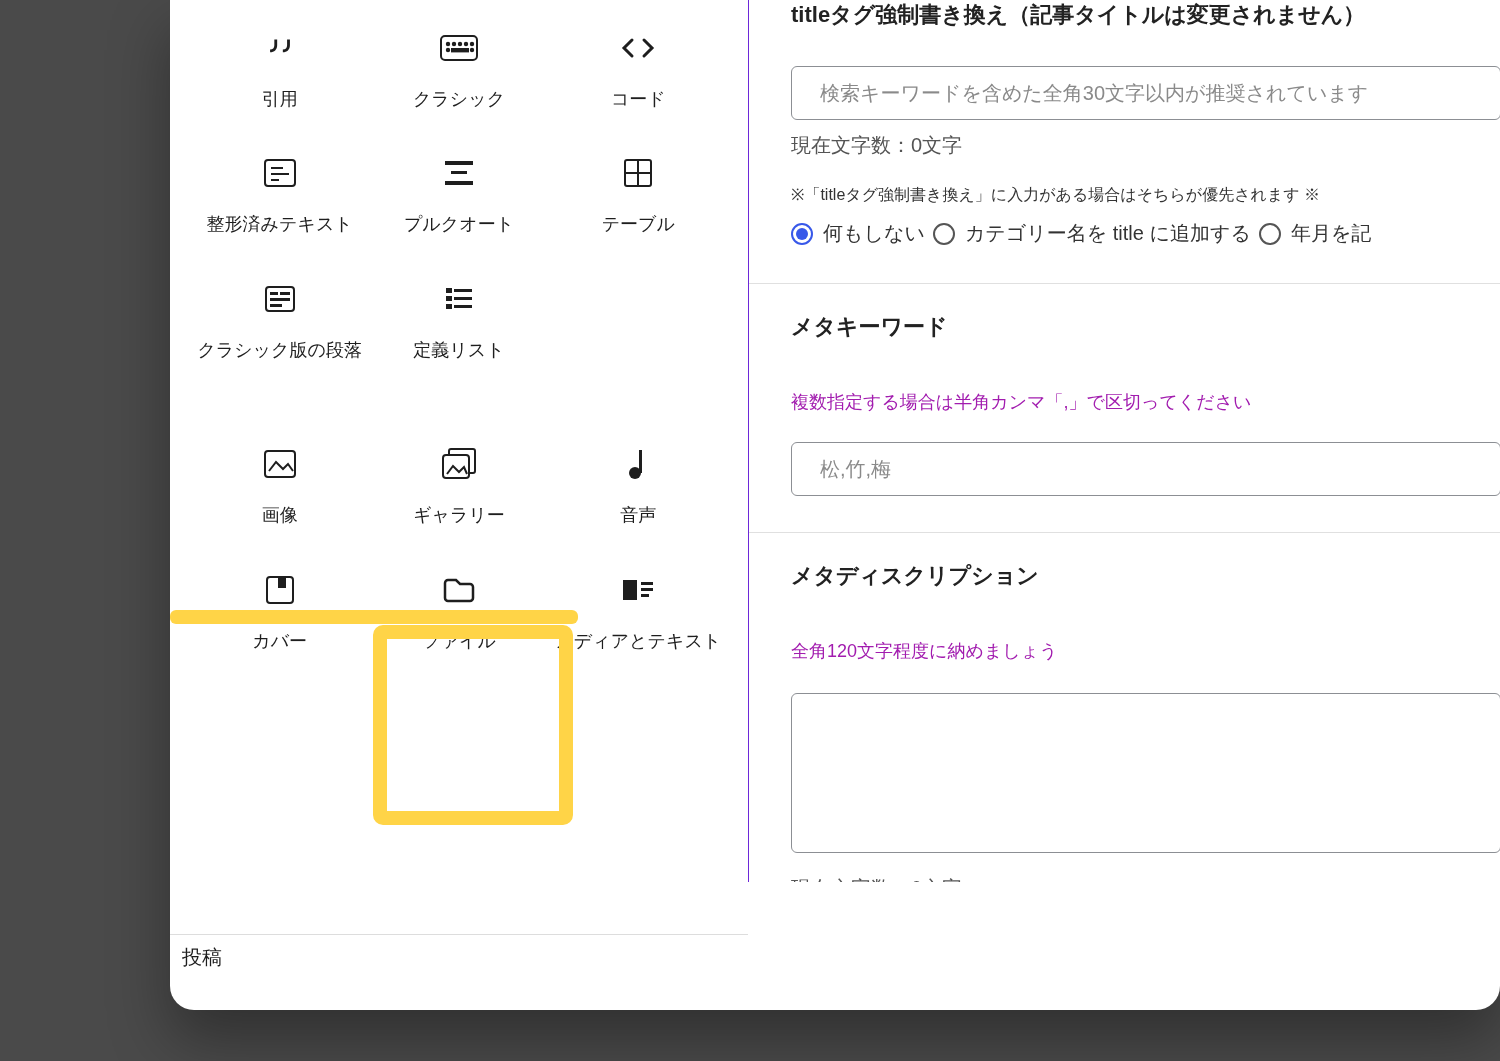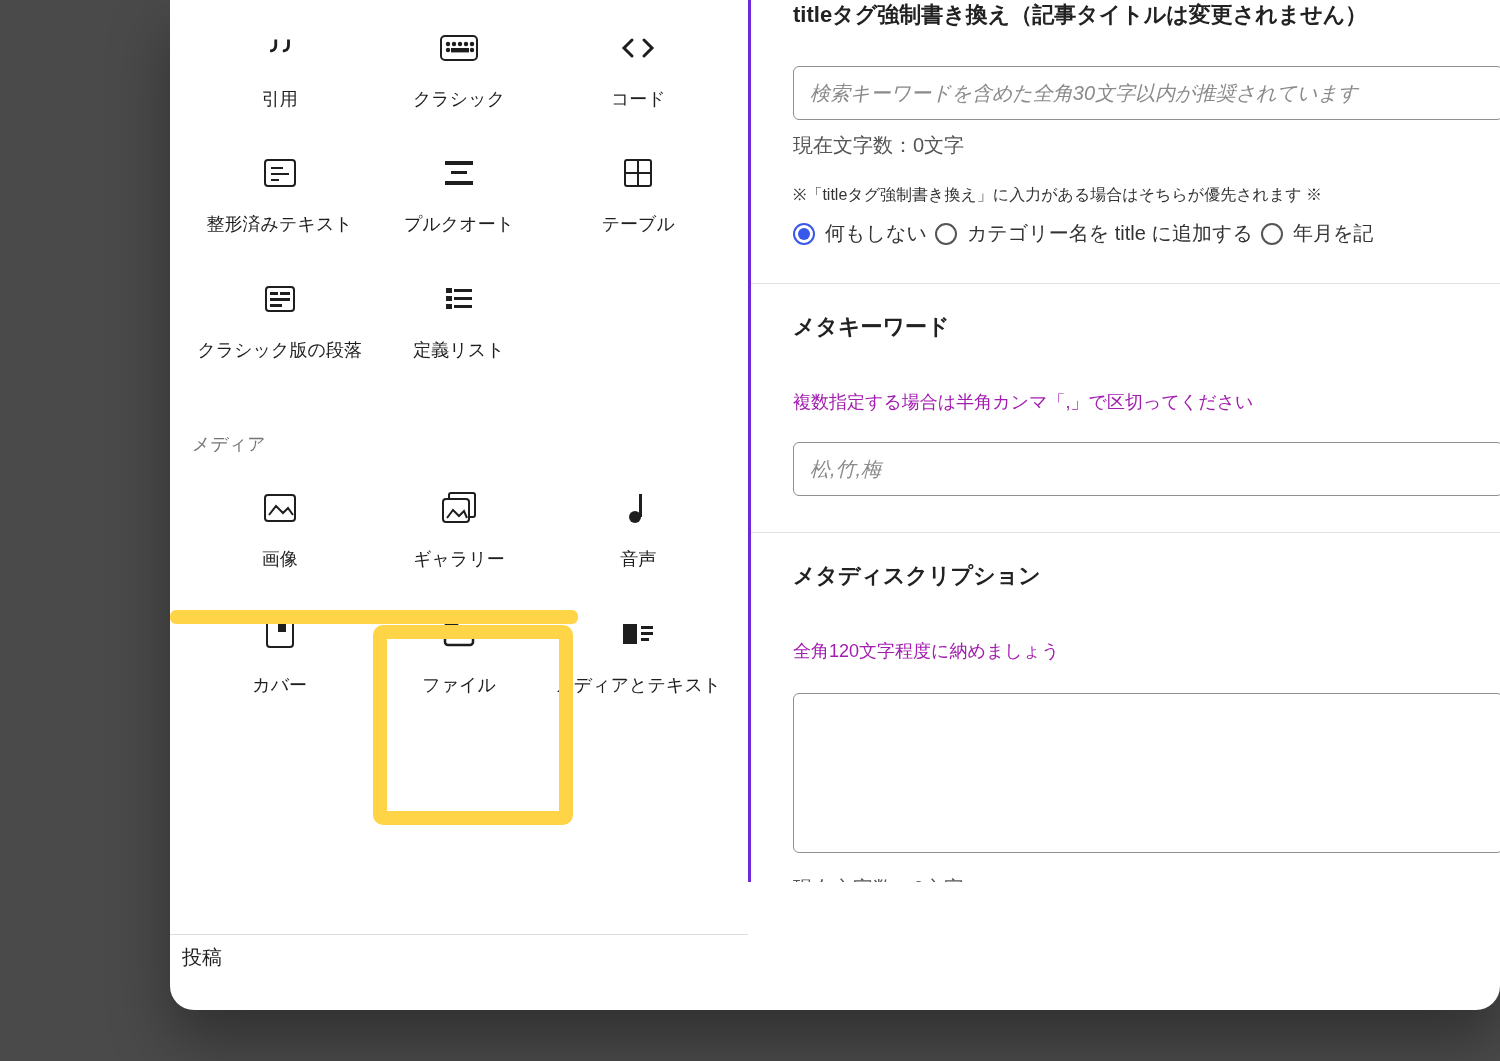--- a/index.html
+++ b/index.html
@@ -8,25 +8,25 @@
   .block-panel { position: absolute; left: 0; top: 0; width: 578px; height: 980px; background: #fff; overflow: hidden; }
   .block-grid { display: grid; grid-template-columns: repeat(3, 1fr); gap: 0; padding: 0 20px; }
   .block-item { display: flex; flex-direction: column; align-items: center; justify-content: flex-start; padding: 20px 6px; cursor: pointer; border-radius: 4px; text-align: center; }
   .block-item .icon-box { height: 44px; display: flex; align-items: center; justify-content: center; margin-bottom: 18px; color: #1e1e1e; }
   .block-item .lbl { font-size: 18px; color: #1e1e1e; line-height: 1.3; }
   .section-label { font-size: 18px; color: #757575; padding: 10px 22px 10px 22px; }
   .bottom-bar { position: absolute; left: 0; bottom: 0; width: 100%; height: 46px; border-top: 1px solid #ddd; display: flex; align-items: center; padding-left: 12px; font-size: 20px; color: #1e1e1e; }
   .highlight { position: absolute; border: 12px solid #ffd447; border-radius: 10px; pointer-events: none; }
   .highlight.h1 { left: 0px; top: 610px; width: 408px; height: 14px; border-width: 0; background:#ffd447; border-radius:6px;}
   .highlight.h2 { left: 203px; top: 625px; width: 200px; height: 200px; border-width: 14px; background:transparent;}
-  .right-pane { position: absolute; left: 578px; top: 0; width: 752px; height: 882px; border-left: 3px solid #6d28d9; overflow: hidden; }
+  .right-pane { position: absolute; left: 578px; top: 0; width: 752px; height: 882px; border-left: 1px solid #6d28d9; overflow: hidden; }
   .rp-group { padding: 0 0 0 42px; }
   .rp-label { font-size: 22px; font-weight: 700; color: #222; margin-bottom: 18px; }
   .rp-sublabel { font-size: 18px; color: #a21caf; margin-bottom: 16px; }
-  .rp-input { width: 710px; height: 54px; border: 1px solid #8c8f94; border-radius: 6px; font-size: 20px; padding: 0 16px; color: #0c4a6e; font-style: italic; }
+  .rp-input { width: 710px; height: 54px; border: 1px solid #8c8f94; border-radius: 6px; font-size: 20px; padding: 0 28px; color: #0c4a6e; }
   .rp-input::placeholder { color: #8a8a8a; }
   .rp-textarea { width: 710px; height: 160px; border: 1px solid #8c8f94; border-radius: 6px; font-size: 20px; padding: 12px 16px; color: #333; resize: none; }
   .rp-small { font-size: 20px; color: #555; margin-top: 12px; }
   .rp-note { font-size: 16px; color: #333; margin-top: 24px; }
   .rp-radio-row { display: flex; gap: 8px; align-items: center; margin-top: 14px; font-size: 20px; color: #333; }
   .rp-radio { display: inline-flex; align-items: center; gap: 10px; cursor: pointer; white-space:nowrap;}
   .rp-radio .dot { width: 22px; height: 22px; border: 2px solid #555; border-radius: 50%; display: inline-flex; align-items: center; justify-content: center; }
   .rp-radio.selected .dot::after { content: ""; width: 12px; height: 12px; background: #3858e9; border-radius: 50%; }
   .rp-radio.selected .dot { border-color:#3858e9; }
   .rp-hr { height: 1px; background: #e0e0e0; margin: 36px 0 28px 0; width: 752px; }
@@ -125,21 +125,20 @@
               <rect x="10" y="11" width="18" height="3"></rect>
               <rect x="2" y="18" width="6" height="5"></rect>
               <rect x="10" y="19" width="18" height="3"></rect>
             </svg>
         </div>
         <div class="lbl">定義リスト</div>
       </div>
     </div>
 
     <div style="height:40px;"></div>
-    <div class="section-label">メディア</div>
 
     <div class="block-grid">
       <div class="block-item">
         <div class="icon-box">
           <svg width="34" height="30" viewBox="0 0 34 30" fill="none" stroke="currentColor" stroke-width="2">
               <rect x="2" y="2" width="30" height="26" rx="3"></rect>
               <polyline points="6,22 13,13 20,20 25,15 30,22" fill="none"></polyline>
             </svg>
         </div>
         <div class="lbl">画像</div>

